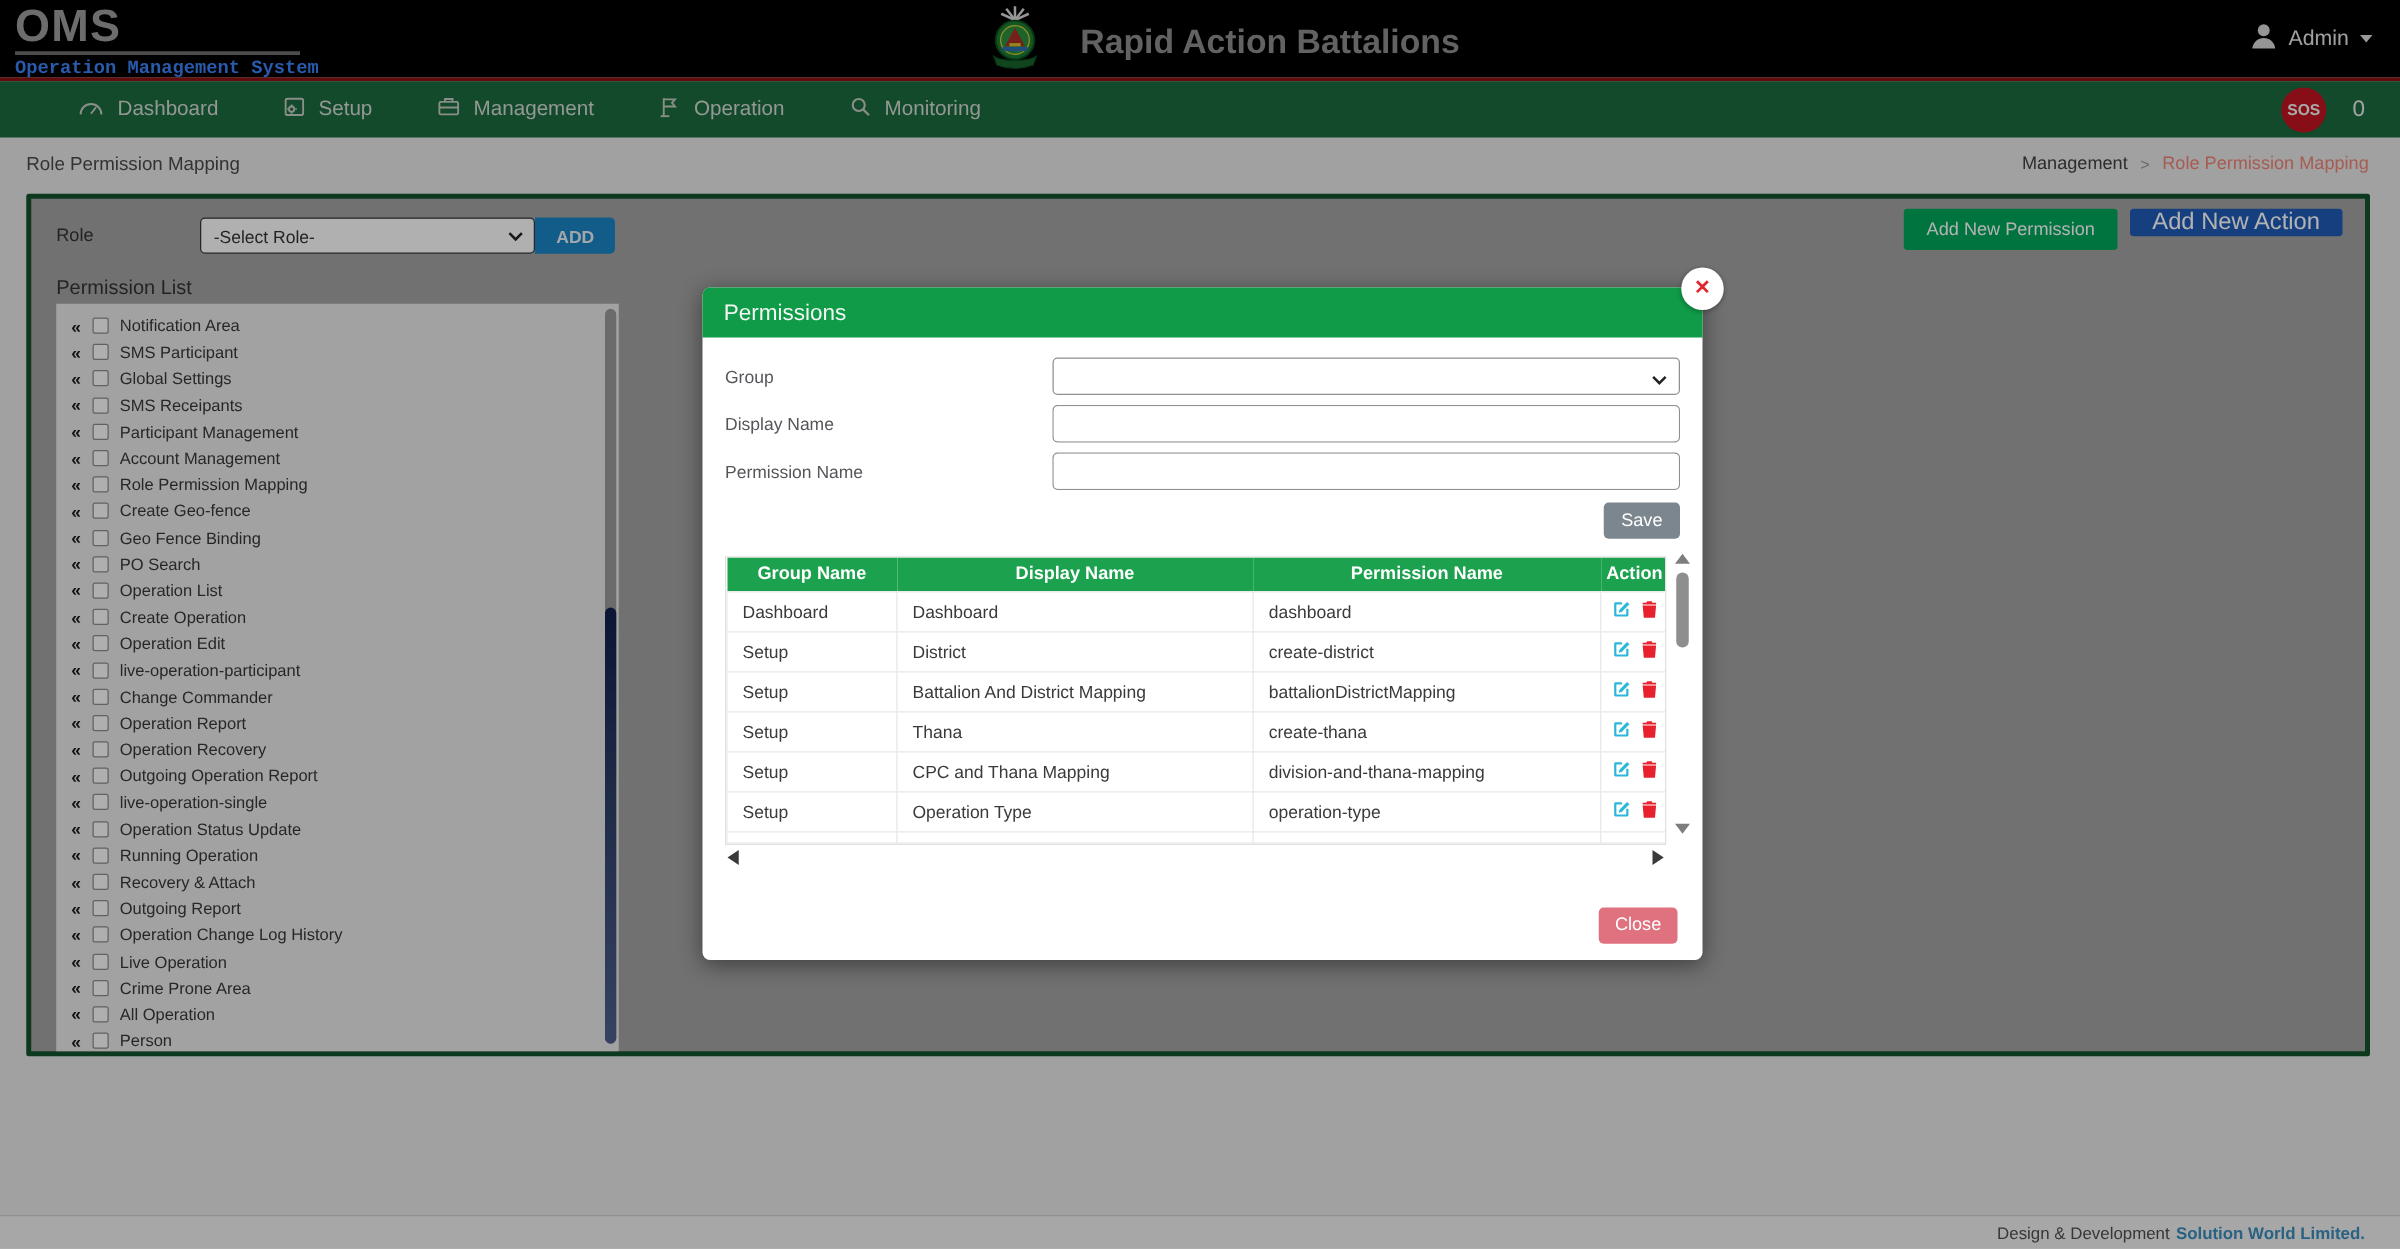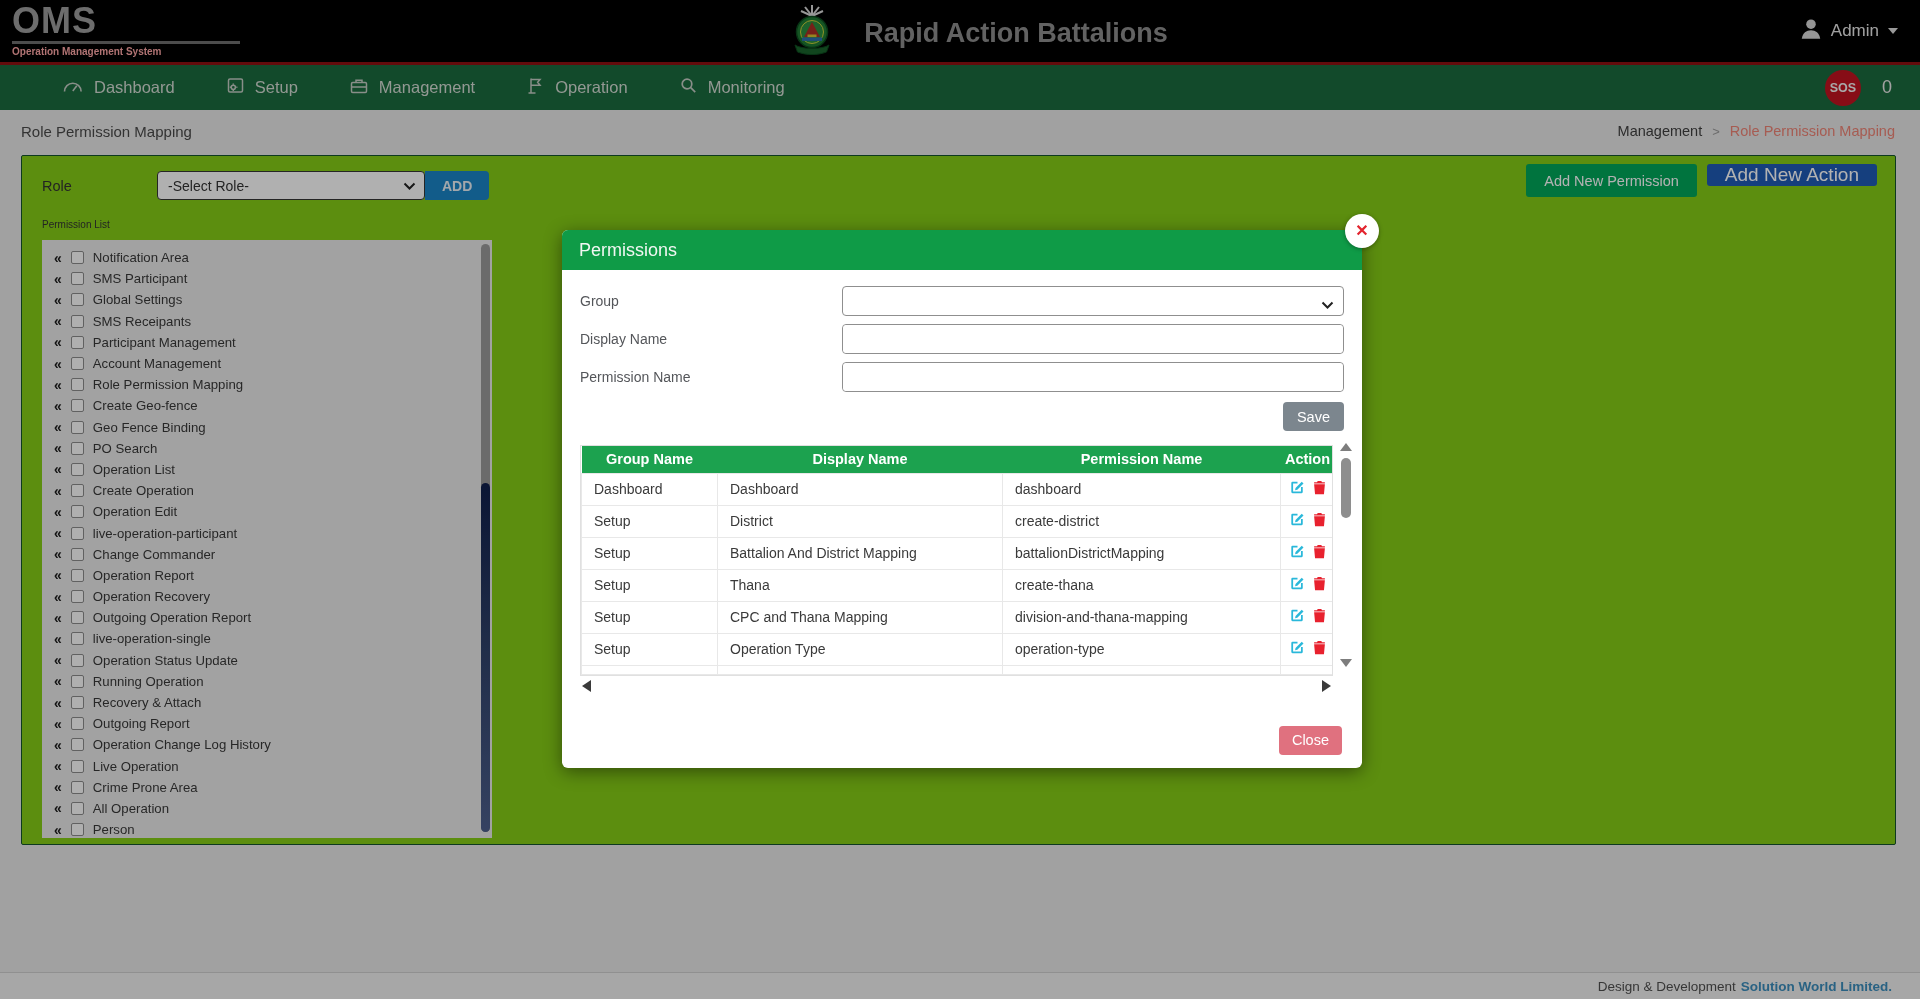--- a/index.html
+++ b/index.html
@@ -5,21 +5,21 @@
   * { margin:0; padding:0; box-sizing:border-box; }
   html,body { background:#555; }
   body { font-family:"Liberation Sans","DejaVu Sans",sans-serif; }
   .screen { position:relative; width:1920px; height:999px; background:#e7e7e7; overflow:hidden; margin:0 auto; }
 
   
   .topbar { position:absolute; top:0; left:0; right:0; height:62px; background:#010101; }
   .brand { position:absolute; left:12px; top:2px; }
   .brand-title { font-size:36px; font-weight:bold; color:#9c9c9c; letter-spacing:1px; line-height:38px; }
   .brand-underline { width:228px; height:3px; background:#6e6e6e; margin:1px 0 2px 0; }
-  .brand-subtitle { font-size:10px; font-weight:bold; color:#fca5a5; }
+  .brand-subtitle { font-size:15px; font-weight:bold; color:#3b82f6;font-family:Liberation Mono, monospace; }
   .app-title-wrap { position:absolute; left:0; right:0; top:0; height:66px; display:flex; align-items:center; justify-content:center; gap:28px; pointer-events:none;margin-left:36px; }
   .app-title { font-size:27px; font-weight:bold; color:#8d8d8d; }
   .user-wrap { position:absolute; right:22px; top:0; height:62px; display:flex; align-items:center; gap:7px; color:#e6e6e6; font-size:17px; cursor:pointer; }
   .caret-down { width:0; height:0; border-left:5px solid transparent; border-right:5px solid transparent; border-top:6px solid #dcdcdc; margin-left:2px; }
 
   .red-line { position:absolute; top:62px; left:0; right:0; height:3px; background:#8f1212; }
 
   
   .mainnav { position:absolute; top:65px; left:0; right:0; height:45px; background:#1a6b3e; display:flex; align-items:center; }
   .nav-items { display:flex; align-items:center; margin-left:36px; }
@@ -31,31 +31,31 @@
 
   
   .crumb-row { position:absolute; top:110px; left:0; right:0; height:45px; }
   .page-title { position:absolute; left:21px; top:13px; font-size:15px; color:#4a4a4a; }
   .breadcrumb { position:absolute; right:25px; top:13px; font-size:14.5px; display:flex; gap:10px; align-items:center; }
   .crumb-parent { color:#3f3f3f; cursor:pointer; }
   .crumb-sep { color:#9a9a9a; font-size:13px; }
   .crumb-active { color:#ee8476; }
 
   
-  .panel { position:absolute; left:21px; right:24px; top:155px; height:690px; background:#84cc16; border:1px solid #14532d; border-radius:2px; }
+  .panel { position:absolute; left:21px; right:24px; top:155px; height:690px; background:#a3a3a3; border:4px solid #14532d; border-radius:2px; }
   .role-row { position:absolute; left:20px; top:15px; display:flex; align-items:center; }
   .role-label { width:115px; font-size:14.5px; color:#333; }
   .role-select { position:relative; width:268px; height:29px; background:#fdfdfd; border:1px solid #353535; border-radius:4px; display:flex; align-items:center; padding:0 10px; font-size:14px; color:#333; cursor:pointer; }
   .role-select .sel-chevron { position:absolute; right:8px; }
   .btn-add { height:29px; padding:0 17px; background:#1a84c6; border:none; border-radius:0 4px 4px 0; color:#e9f0f5; font-size:14px; font-weight:bold; cursor:pointer; }
   .top-actions { position:absolute; right:18px; top:8px; display:flex; gap:10px; }
   .btn-green { height:33px; padding:0 18px; background:#00a65a; border:none; border-radius:3px; color:#fff; font-size:14.5px; cursor:pointer; }
   .btn-blue  { height:22px; padding:0 18px; background:#1f5bb5; border:none; border-radius:3px; color:#fff; font-size:19px; cursor:pointer;text-align:center; }
 
-  .plist-title { position:absolute; left:20px; top:63px; font-size:10px; color:#333; }
+  .plist-title { position:absolute; left:20px; top:63px; font-size:16px; color:#333; }
   .plist { position:absolute; left:20px; top:84px; width:450px; height:598px; background:#e9e9e9; }
   .plist-items { padding:7px 0 0 12px; }
   .plist-item { display:flex; align-items:center; height:21.2px; gap:9px; }
   .pi-chevrons { font-weight:bold; color:#1d1d1d; font-size:14px; cursor:pointer; line-height:1; }
   .pi-check { appearance:none; width:13px; height:13px; border:1px solid #8b8b8b; border-radius:2px; background:#fbfbfb; cursor:pointer; margin:0; }
   .pi-label { font-size:13.2px; color:#383838; }
   .plist-sb-track { position:absolute; right:2px; top:4px; width:9px; height:588px; background:#9a9a9a; border-radius:5px; }
   .plist-sb-thumb { position:absolute; right:2px; top:243px; width:9px; height:349px; border-radius:5px; background:linear-gradient(180deg,#101f4b 0%,#2e4068 45%,#4d5f8c 100%); }
 
   

